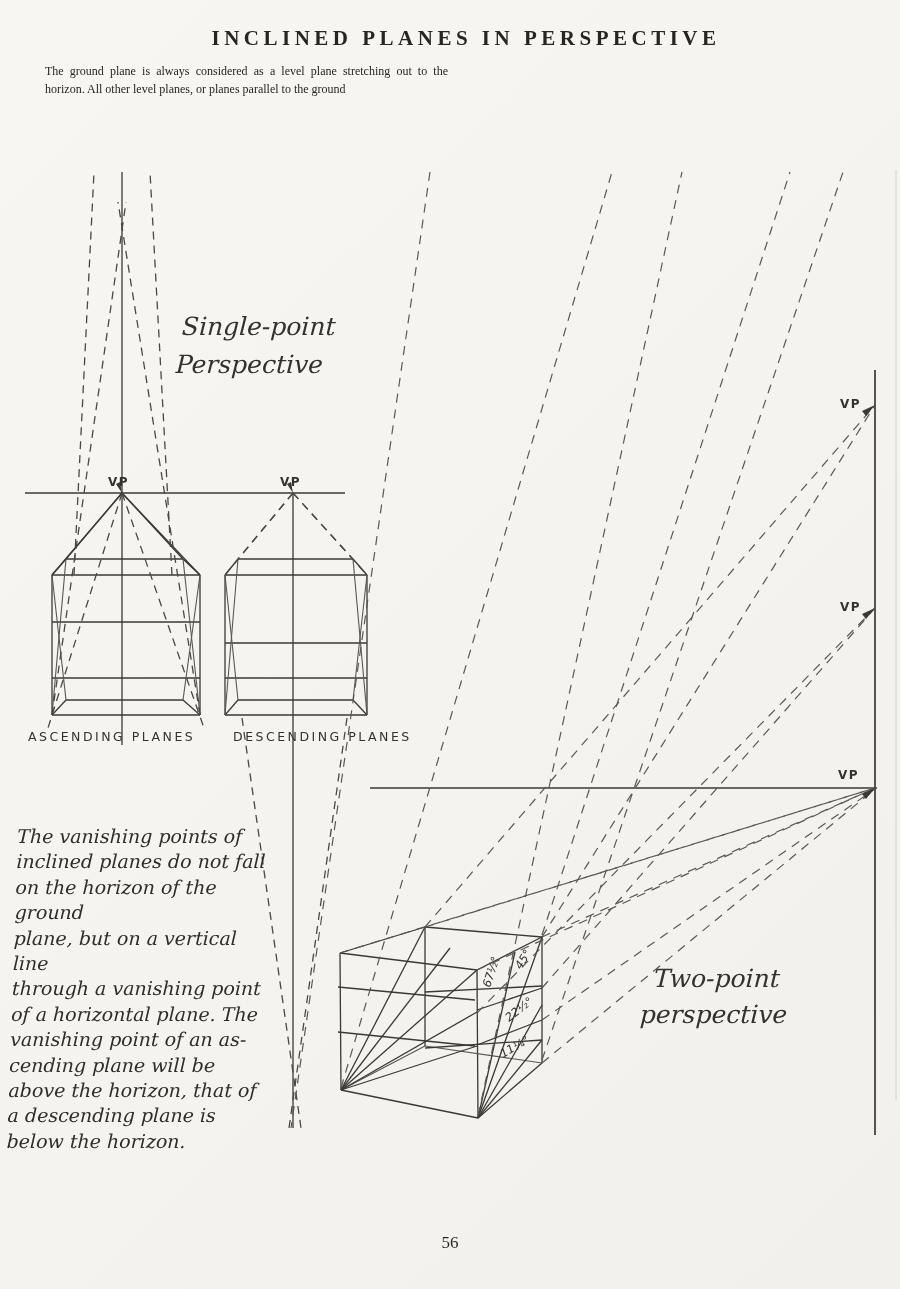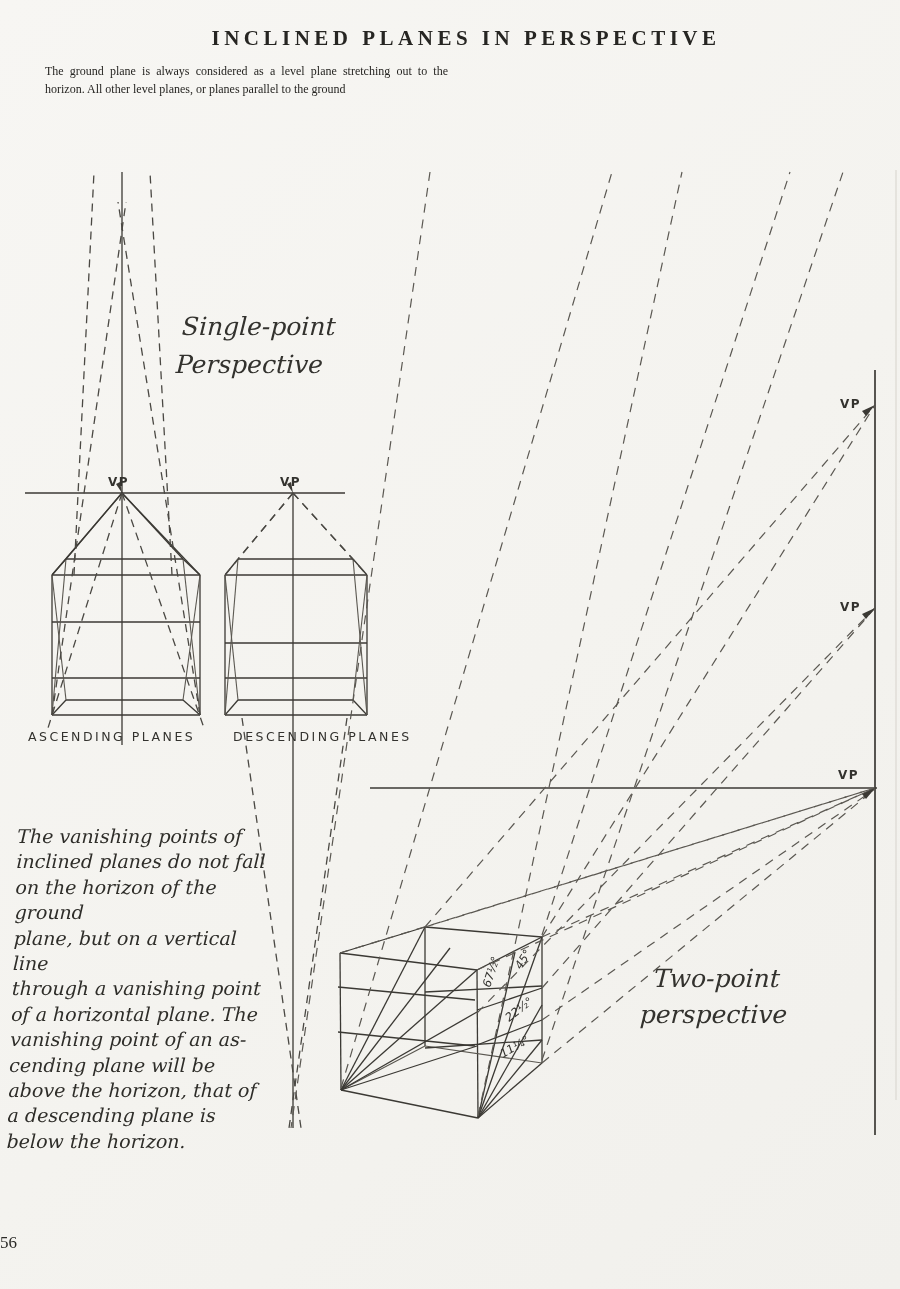--- a/index.html
+++ b/index.html
@@ -31,21 +31,21 @@
   .note {
     left:12px; top:824px; width:256px;
     font-family:"DejaVu Serif", serif; font-style:italic;
     font-size:19px; line-height:25.4px; color:#2e2d29;
     transform:skewX(-2deg);
   }
   .caps {
     font-family:"DejaVu Sans", sans-serif; font-weight:normal;
     font-size:12.5px; letter-spacing:2.5px; color:#33322e;
   }
-  .pagenum { left:0; right:0; top:1233px; text-align:left; font-size:17px; color:#2b2a27; }
+  .pagenum { left:0; right:0; top:1233px; text-align:center; font-size:17px; color:#2b2a27; }
   .scan-edge {
     position:absolute; right:3px; top:170px; width:2px; height:930px;
     background:#dedbd5; opacity:.7; z-index:0;
   }
   
   .ln  { stroke:#3b3934; stroke-width:1.3; fill:none; }
   .ln2 { stroke:#3b3934; stroke-width:1.7; fill:none; }
   .lnl { stroke:#5a5750; stroke-width:1.1; fill:none; }
   .dsh { stroke:#4a4843; stroke-width:1.3; fill:none; stroke-dasharray:8 6; }
   .dshl{ stroke:#5b5852; stroke-width:1.2; fill:none; stroke-dasharray:9 7; }

